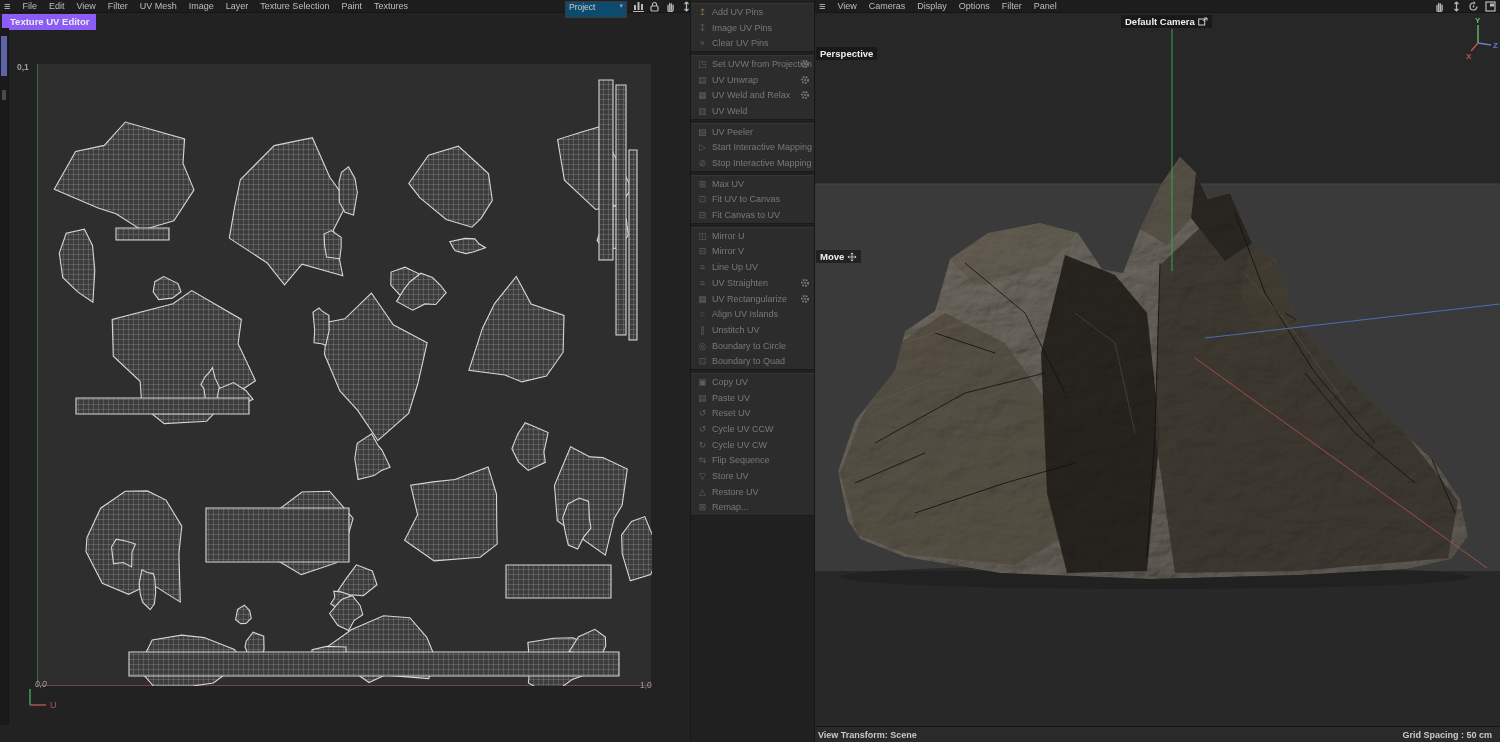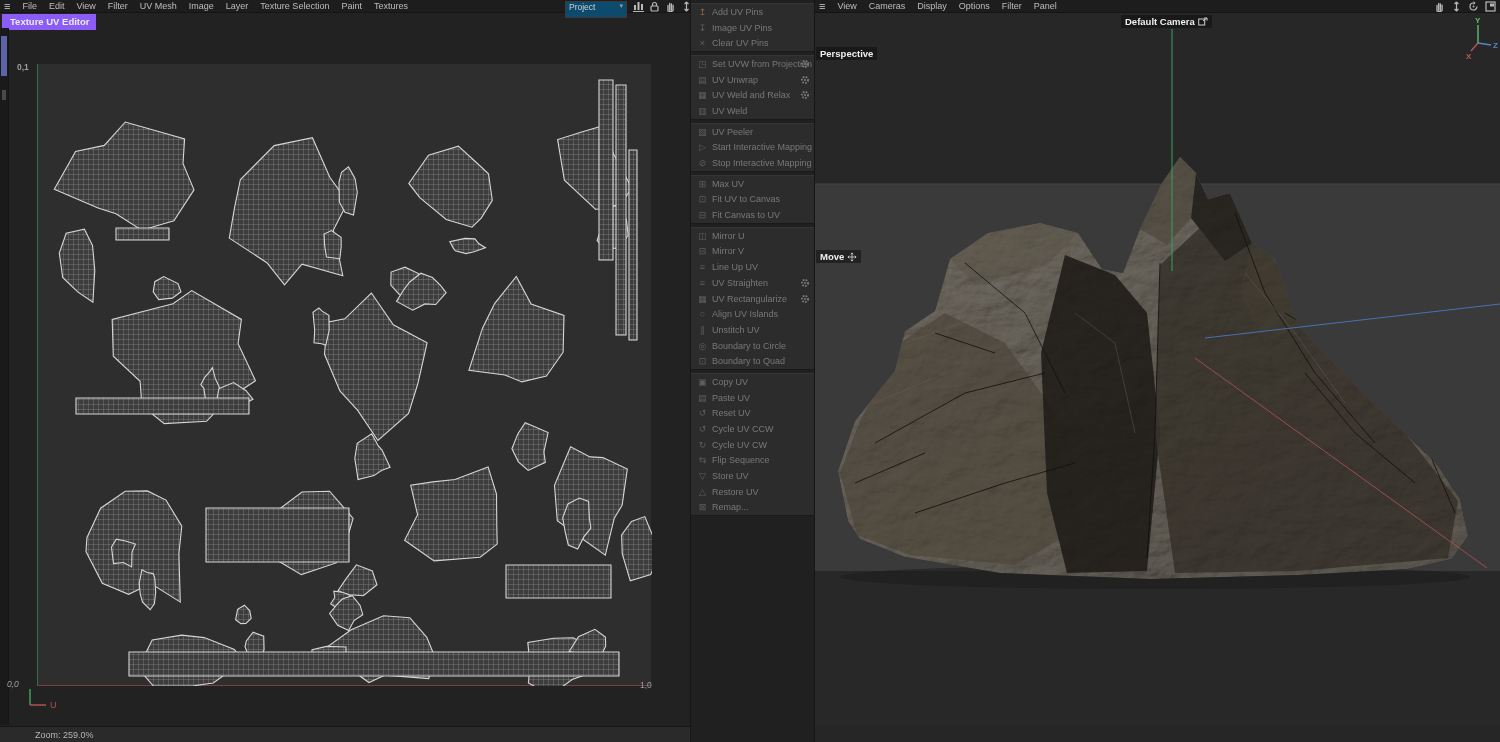--- a/index.html
+++ b/index.html
@@ -23,21 +23,21 @@
 
   #project-select{position:absolute;left:565px;top:1px;width:62px;height:17px;background:#0c4a6e;
                   border:1px solid #3a3a3a;font-size:8.5px;color:#cfcfcf;display:flex;align-items:flex-start;
                   justify-content:space-between;padding:0 3px;}
   #uv-toolbar-icons{position:absolute;left:633px;top:1px;display:flex;gap:5px;align-items:center;}
   .tool-ico{width:11px;height:11px;display:block;}
 
   #uv-canvas{position:absolute;left:37px;top:64px;width:614px;height:622px;background:#2e2e2e;
              border-left:1px solid #3a6b43;border-bottom:1px solid #7a3f3f;}
   .corner-label{position:absolute;font-size:8.5px;color:#9f9f9f;}
-  #lbl-01{left:17px;top:62px;font-weight:bold;} #lbl-00{left:7px;top:679px;font-style:italic;} #lbl-10{left:640px;top:680px;}
+  #lbl-01{left:17px;top:62px;font-weight:bold;} #lbl-00{left:35px;top:679px;font-style:italic;} #lbl-10{left:640px;top:680px;}
   #uv-gizmo{position:absolute;left:26px;top:688px;width:34px;height:22px;}
   #uv-status{position:absolute;left:0;top:726px;width:690px;height:16px;background:#2a2a2a;
              border-top:1px solid #161616;font-size:9px;color:#b5b5b5;display:flex;align-items:center;padding-left:35px;}
 
   
   #uv-panel{position:absolute;left:690px;top:0;width:125px;height:742px;background:#202020;border-left:1px solid #161616;border-right:1px solid #161616;}
   .panel-group{background:#2c2c2c;margin-bottom:3px;border-top:1px solid #353535;border-bottom:1px solid #1a1a1a;}
   .panel-item{position:relative;height:15.7px;display:flex;align-items:center;font-size:9px;color:#787878;
               padding-left:5px;cursor:default;}
   .panel-item .p-icon{width:13px;color:#5f5f5f;font-size:9px;text-align:center;flex:0 0 13px;}
@@ -218,23 +218,20 @@
     <span class="corner-label" id="lbl-01">0,1</span>
     <span class="corner-label" id="lbl-00">0,0</span>
     <span class="corner-label" id="lbl-10">1,0</span>
 
     <svg id="uv-gizmo" viewBox="0 0 34 22">
       <path d="M4 1V17" stroke="#3f9e57" stroke-width="1.5" fill="none"></path>
       <path d="M4 17H20" stroke="#b05252" stroke-width="1.5" fill="none"></path>
       <text x="24" y="20" font-size="9" fill="#b05252">U</text>
     </svg>
 
-    <div id="uv-status">
-      <span>Zoom: 259.0%</span>
-    </div>
   </div>
 
   <div id="uv-panel">
     <div id="panel-groups" style="padding-top:3px;">
         <div class="panel-group">
           <div class="panel-item">
             <span class="p-icon accent">↥</span>
             <span class="p-label">Add UV Pins</span>
           </div>
           <div class="panel-item">
@@ -507,14 +504,18 @@
       <svg id="axis-gizmo" viewBox="0 0 40 46">
         <text x="17" y="8" font-size="8" fill="#58c070" font-weight="bold">Y</text>
         <line x1="20" y1="10" x2="20" y2="28" stroke="#58c070" stroke-width="1.4"></line>
         <line x1="20" y1="28" x2="33" y2="30" stroke="#5b82c9" stroke-width="1.4"></line>
         <text x="35" y="33" font-size="8" fill="#5b82c9" font-weight="bold">Z</text>
         <line x1="20" y1="28" x2="13" y2="36" stroke="#c05555" stroke-width="1.4"></line>
         <text x="8" y="44" font-size="8" fill="#c05555" font-weight="bold">X</text>
       </svg>
     </div>
 
+    <div id="vp-status">
+      <span>View Transform: Scene</span>
+      <span>Grid Spacing : 50 cm</span>
+    </div>
   </div>
 </div>
 
 </body></html>

